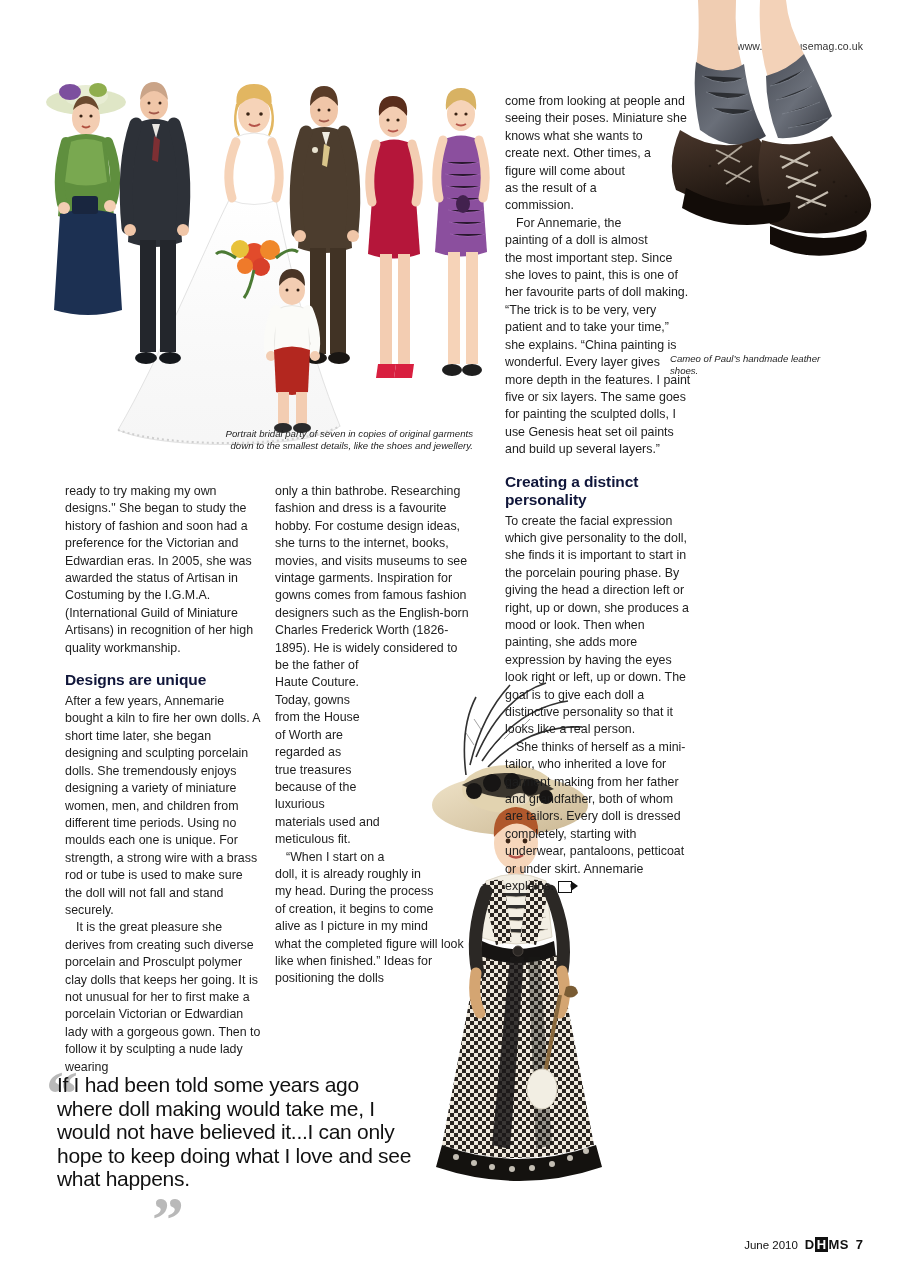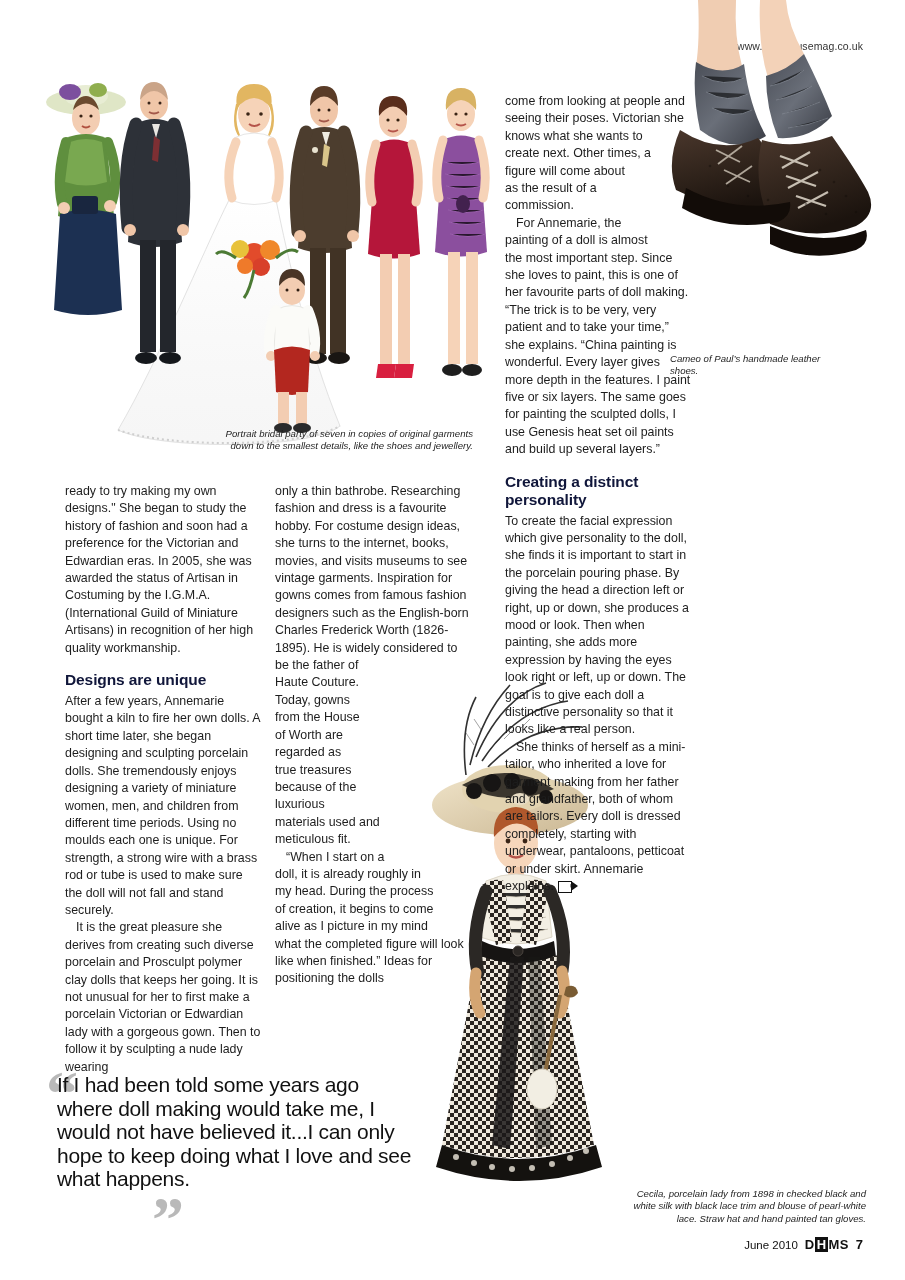--- a/index.html
+++ b/index.html
@@ -440,21 +440,20 @@
       <path d="M116 226 q-16 44 -8 82" stroke="#2b2825" stroke-width="13" fill="none" stroke-linecap="round"></path>
       <path d="M180 226 q18 42 12 80" stroke="#2b2825" stroke-width="13" fill="none" stroke-linecap="round"></path>
       <path d="M106 308 q-4 24 4 40" stroke="#d4a572" stroke-width="11" fill="none" stroke-linecap="round"></path>
       <path d="M192 306 q6 26 -2 42" stroke="#d4a572" stroke-width="11" fill="none" stroke-linecap="round"></path>
 
       <path d="M190 330 l-16 84" stroke="#8a6a3e" stroke-width="4"></path>
       <ellipse cx="172" cy="424" rx="15" ry="20" fill="#f2eee3" stroke="#d9d2c2"></ellipse>
       <path d="M196 322 q10 -4 12 6 q-6 8 -14 2z" fill="#7a5c34"></path>
     </svg>
   </div>
-  <div class="caption" id="cap-cecila">Cecila, porcelain lady from 1898 in checked black and white silk with black lace trim and blouse of pearl-white lace. Straw hat and hand painted tan gloves.</div>
 
   <div class="col" id="col1">
     <p>ready to try making my own designs." She began to study the history of fashion and soon had a preference for the Victorian and Edwardian eras. In 2005, she was awarded the status of Artisan in Costuming by the I.G.M.A. (International Guild of Miniature Artisans) in recognition of her high quality workmanship.</p>
     <h2 class="sub">Designs are unique</h2>
     <p>After a few years, Annemarie bought a kiln to fire her own dolls. A short time later, she began designing and sculpting porcelain dolls. She tremendously enjoys designing a variety of miniature women, men, and children from different time periods. Using no moulds each one is unique. For strength, a strong wire with a brass rod or tube is used to make sure the doll will not fall and stand securely.</p>
     <p class="ind">It is the great pleasure she derives from creating such diverse porcelain and Prosculpt polymer clay dolls that keeps her going. It is not unusual for her to first make a porcelain Victorian or Edwardian lady with a gorgeous gown. Then to follow it by sculpting a nude lady wearing</p>
   </div>
 
   <div class="col" id="col2">
 
@@ -482,21 +481,21 @@
   <div class="col" id="col3">
 
     <div class="wrap-shape" style="height:52px;"></div>
     <div class="wrap-shape" style="height:17px;width:24px;"></div>
     <div class="wrap-shape" style="height:17px;width:40px;"></div>
     <div class="wrap-shape" style="height:17px;width:52px;"></div>
     <div class="wrap-shape" style="height:17px;width:58px;"></div>
     <div class="wrap-shape" style="height:17px;width:52px;"></div>
     <div class="wrap-shape" style="height:17px;width:34px;"></div>
     <div class="wrap-shape" style="height:17px;width:12px;"></div>
-    <p>come from looking at people and seeing their poses. Victorian she knows what she wants to create next. Other times, a figure will come about as the result of a commission.</p>
+    <p>come from looking at people and seeing their poses. Miniature she knows what she wants to create next. Other times, a figure will come about as the result of a commission.</p>
     <p class="ind">For Annemarie, the painting of a doll is almost the most important step. Since she loves to paint, this is one of her favourite parts of doll making. “The trick is to be very, very patient and to take your time,” she explains. “China painting is wonderful. Every layer gives more depth in the features. I paint five or six layers. The same goes for painting the sculpted dolls, I use Genesis heat set oil paints and build up several layers.”</p>
     <h2 class="sub">Creating a distinct personality</h2>
     <p>To create the facial expression which give personality to the doll, she finds it is important to start in the porcelain pouring phase. By giving the head a direction left or right, up or down, she produces a mood or look. Then when painting, she adds more expression by having the eyes look right or left, up or down. The goal is to give each doll a distinctive personality so that it looks like a real person.</p>
     <p class="ind"><span>She thinks of herself as a mini-tailor, who inherited a love for garment making from her father and grandfather, both of whom are tailors. Every doll is dressed completely, starting with underwear, pantaloons, petticoat or under skirt. Annemarie explains.</span><span class="cont-arrow"><span class="bx">■</span><span class="tri"></span></span></p>
   </div>
 
   <div class="quote-mark" id="qm-open">“</div>
   <div class="pullquote">If I had been told some years ago where doll making would take me, I would not have believed it...I can only hope to keep doing what I love and see what happens.</div>
   <div class="quote-mark" id="qm-close">”</div>
 

